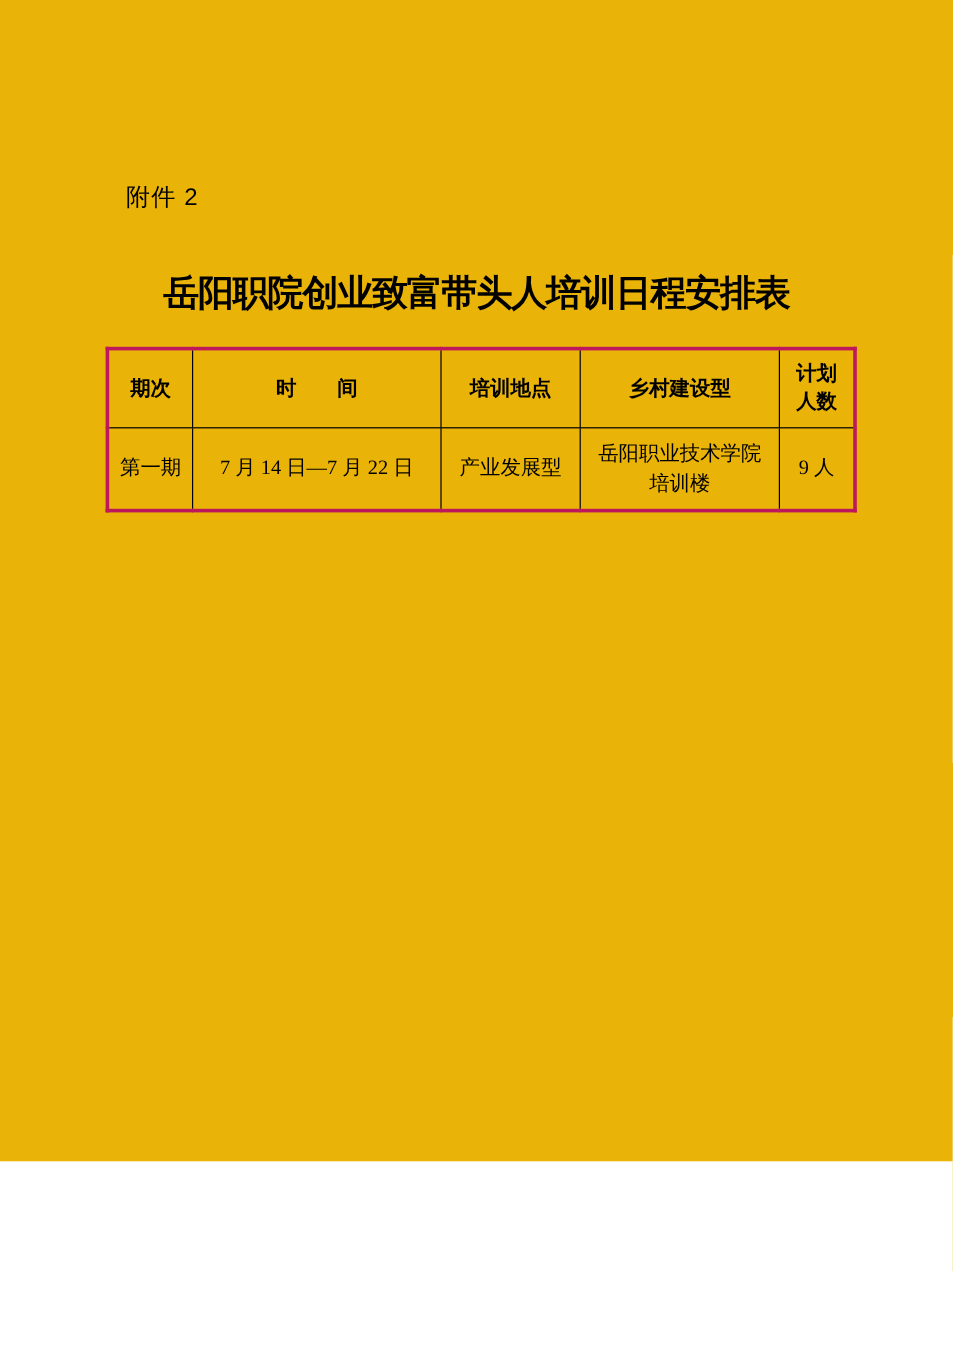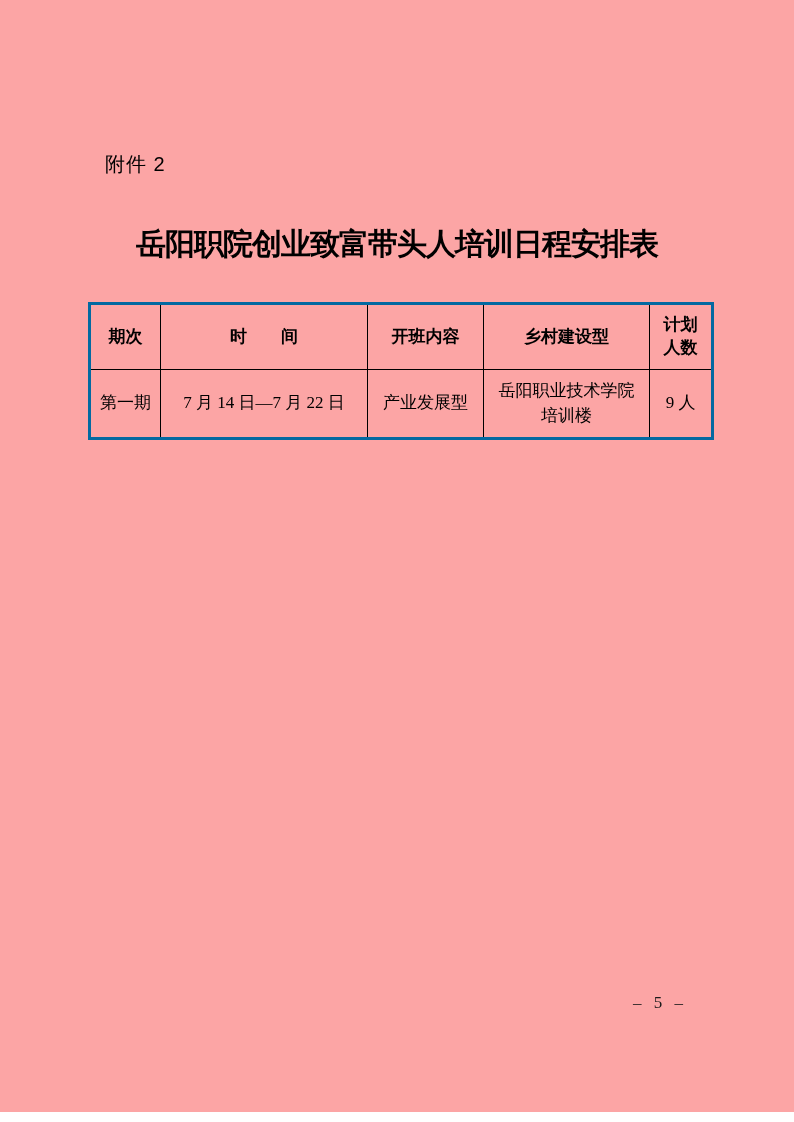--- a/index.html
+++ b/index.html
@@ -2,22 +2,22 @@
 <html><head>
 <meta charset="utf-8">
 <style>
   * { margin: 0; padding: 0; box-sizing: border-box; }
   html, body { background: #ffffff; }
   body { font-family: "Liberation Serif", "DejaVu Serif", serif; color: #000; }
 
   .page {
     position: relative;
     width: 794px;
-    height: 1112px;
-    background: #fca5a5;
+    height: 968px;
+    background: #eab308;
     overflow: hidden;
   }
 
   .attachment-label {
     position: absolute;
     left: 105px;
     top: 151px;
     font-family: "Liberation Sans", "DejaVu Sans", sans-serif;
     font-size: 20px;
     letter-spacing: 1px;
@@ -33,25 +33,25 @@
     font-family: Liberation Mono, monospace;
     font-size: 30px;
     font-weight: bold;
     letter-spacing: -1px;
     color: #000;
   }
 
   table.schedule {
     position: absolute;
     left: 88px;
-    top: 302px;
+    top: 289px;
     width: 623px;
     border-collapse: collapse;
     table-layout: fixed;
-    border: 3px solid #0369a1;
+    border: 3px solid #be185d;
   }
   table.schedule th,
   table.schedule td {
     border: 1.5px solid #000;
     text-align: center;
     vertical-align: middle;
     overflow: hidden;
   }
   table.schedule th {
     font-family: "Liberation Sans", "DejaVu Sans", sans-serif;
@@ -101,21 +101,21 @@
       <col class="col-period">
       <col class="col-time">
       <col class="col-content">
       <col class="col-location">
       <col class="col-count">
     </colgroup>
     <thead>
       <tr>
         <th>期次</th>
         <th>时　　间</th>
-        <th>开班内容</th>
+        <th>培训地点</th>
         <th>乡村建设型</th>
         <th class="pre-line">计划
 人数</th>
       </tr>
     </thead>
     <tbody>
       <tr>
         <td>第一期</td>
         <td>7 月 14 日—7 月 22 日</td>
         <td>产业发展型</td>

